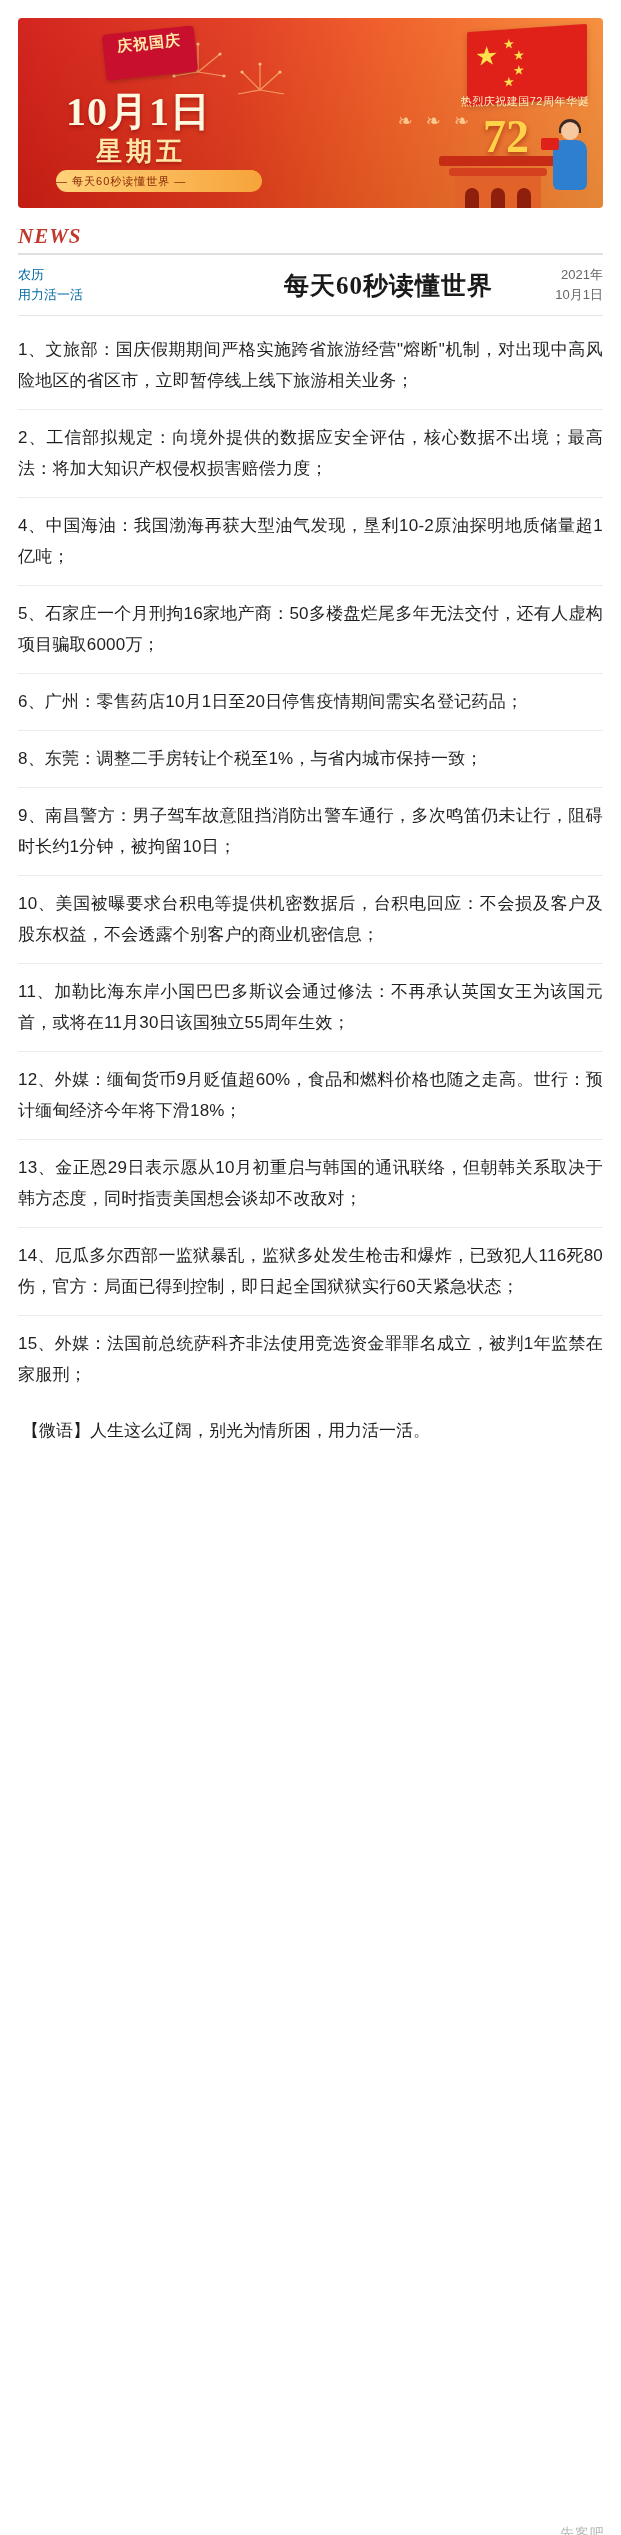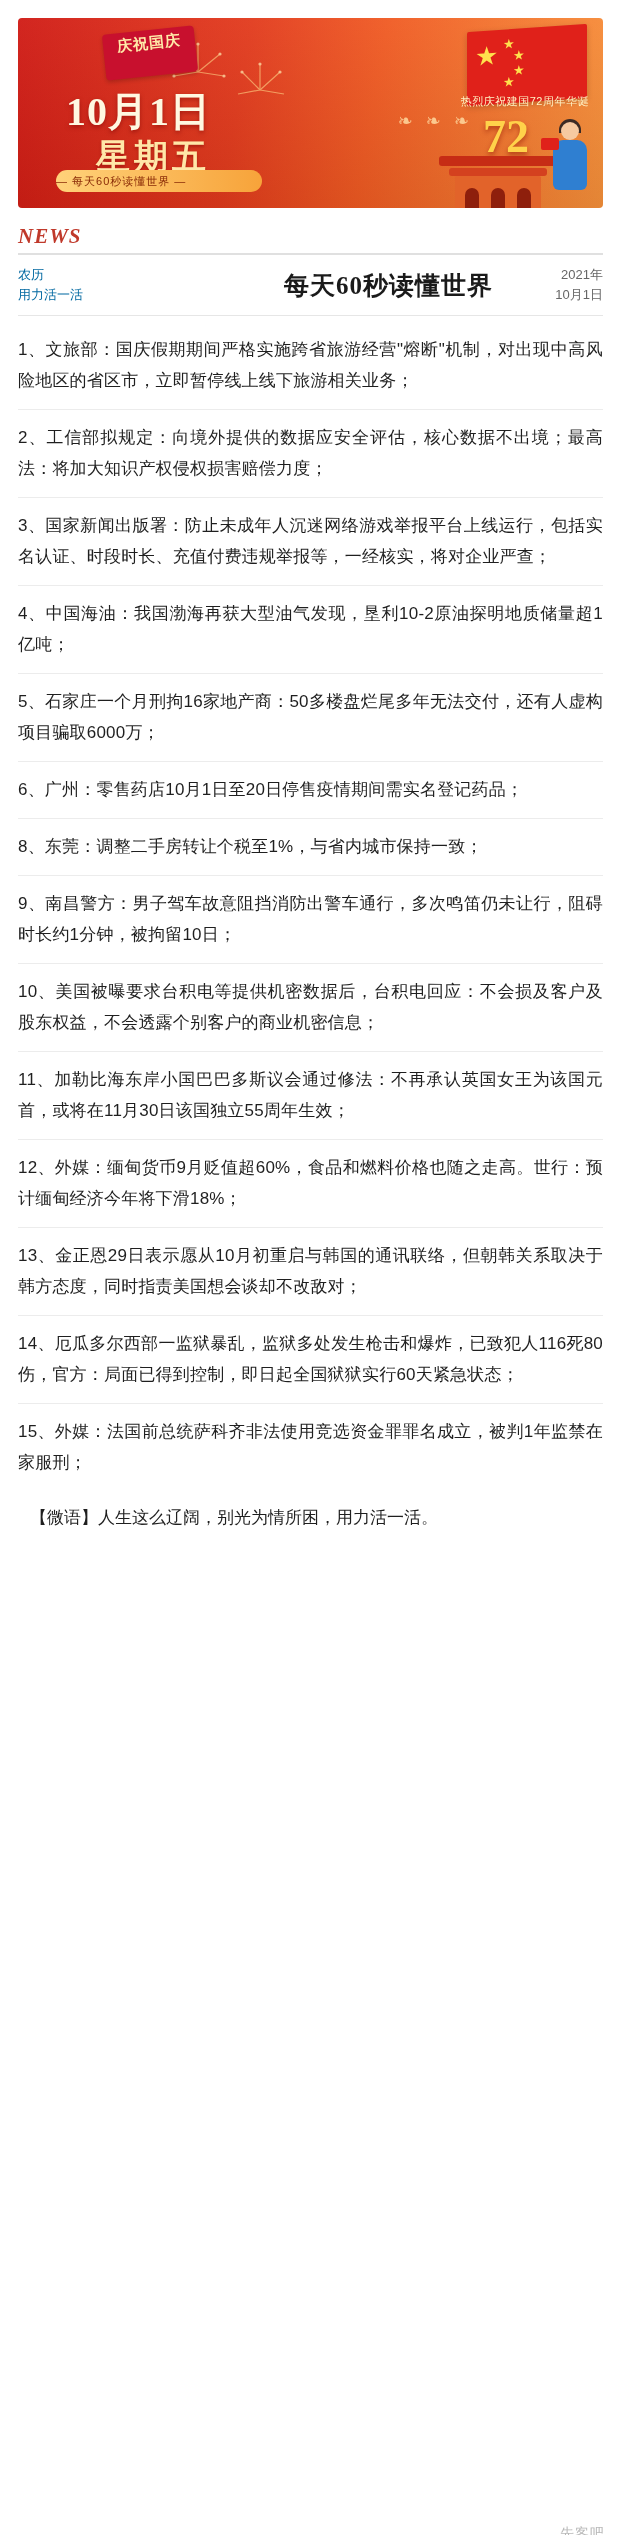--- a/index.html
+++ b/index.html
@@ -108,25 +108,24 @@
     font-weight: bold;
     letter-spacing: 1px;
     text-shadow: 0 2px 4px rgba(120,0,0,0.5);
   }
   .banner-weekday {
     position: absolute;
     left: 78px;
     top: 116px;
     color: #ffe7a8;
     font-family: "Liberation Serif", serif;
-    font-size: 34px;
+    font-size: 26px;
     font-weight: bold;
     letter-spacing: 4px;
     text-shadow: 0 2px 3px rgba(120,0,0,0.45);
-    text-decoration: underline;
   }
   .banner-ribbon {
     position: absolute;
     left: 38px;
     top: 152px;
     width: 206px;
     height: 22px;
     background: linear-gradient(90deg, #ffd27a, #f7a33a);
     border-radius: 11px;
     color: #8a2b07;
@@ -280,26 +279,25 @@
     color: #1f1f1f;
     padding: 12px 0 13px 0;
     border-bottom: 1px solid #ececec;
     text-align: justify;
     letter-spacing: 0.2px;
   }
   .news-item.last {
     border-bottom: none;
   }
   .footer-note {
-    margin: 0 30px;
+    margin: 0 22px;
     font-size: 17px;
     line-height: 31px;
     color: #1f1f1f;
     padding: 12px 0 18px 0;
-    font-family: Liberation Mono, monospace;
   }
 
   
   .watermark {
     position: absolute;
     right: 16px;
     bottom: 10px;
     font-size: 14px;
     color: #b8b8b8;
     letter-spacing: 1px;
@@ -383,21 +381,20 @@
     <div class="gdate">
       <div>2021年</div>
       <div>10月1日</div>
     </div>
   </div>
   <div class="divider"></div>
 
   <div class="news-list">
     <div class="news-item">1、文旅部：国庆假期期间严格实施跨省旅游经营"熔断"机制，对出现中高风险地区的省区市，立即暂停线上线下旅游相关业务；</div>
     <div class="news-item">2、工信部拟规定：向境外提供的数据应安全评估，核心数据不出境；最高法：将加大知识产权侵权损害赔偿力度；</div>
-    <div class="news-item">3、国家新闻出版署：防止未成年人沉迷网络游戏举报平台上线运行，包括实名认证、时段时长、充值付费违规举报等，一经核实，将对企业严查；</div>
     <div class="news-item">4、中国海油：我国渤海再获大型油气发现，垦利10-2原油探明地质储量超1亿吨；</div>
     <div class="news-item">5、石家庄一个月刑拘16家地产商：50多楼盘烂尾多年无法交付，还有人虚构项目骗取6000万；</div>
     <div class="news-item">6、广州：零售药店10月1日至20日停售疫情期间需实名登记药品；</div>
     <div class="news-item">8、东莞：调整二手房转让个税至1%，与省内城市保持一致；</div>
     <div class="news-item">9、南昌警方：男子驾车故意阻挡消防出警车通行，多次鸣笛仍未让行，阻碍时长约1分钟，被拘留10日；</div>
     <div class="news-item">10、美国被曝要求台积电等提供机密数据后，台积电回应：不会损及客户及股东权益，不会透露个别客户的商业机密信息；</div>
     <div class="news-item">11、加勒比海东岸小国巴巴多斯议会通过修法：不再承认英国女王为该国元首，或将在11月30日该国独立55周年生效；</div>
     <div class="news-item">12、外媒：缅甸货币9月贬值超60%，食品和燃料价格也随之走高。世行：预计缅甸经济今年将下滑18%；</div>
     <div class="news-item">13、金正恩29日表示愿从10月初重启与韩国的通讯联络，但朝韩关系取决于韩方态度，同时指责美国想会谈却不改敌对；</div>
     <div class="news-item">14、厄瓜多尔西部一监狱暴乱，监狱多处发生枪击和爆炸，已致犯人116死80伤，官方：局面已得到控制，即日起全国狱狱实行60天紧急状态；</div>

